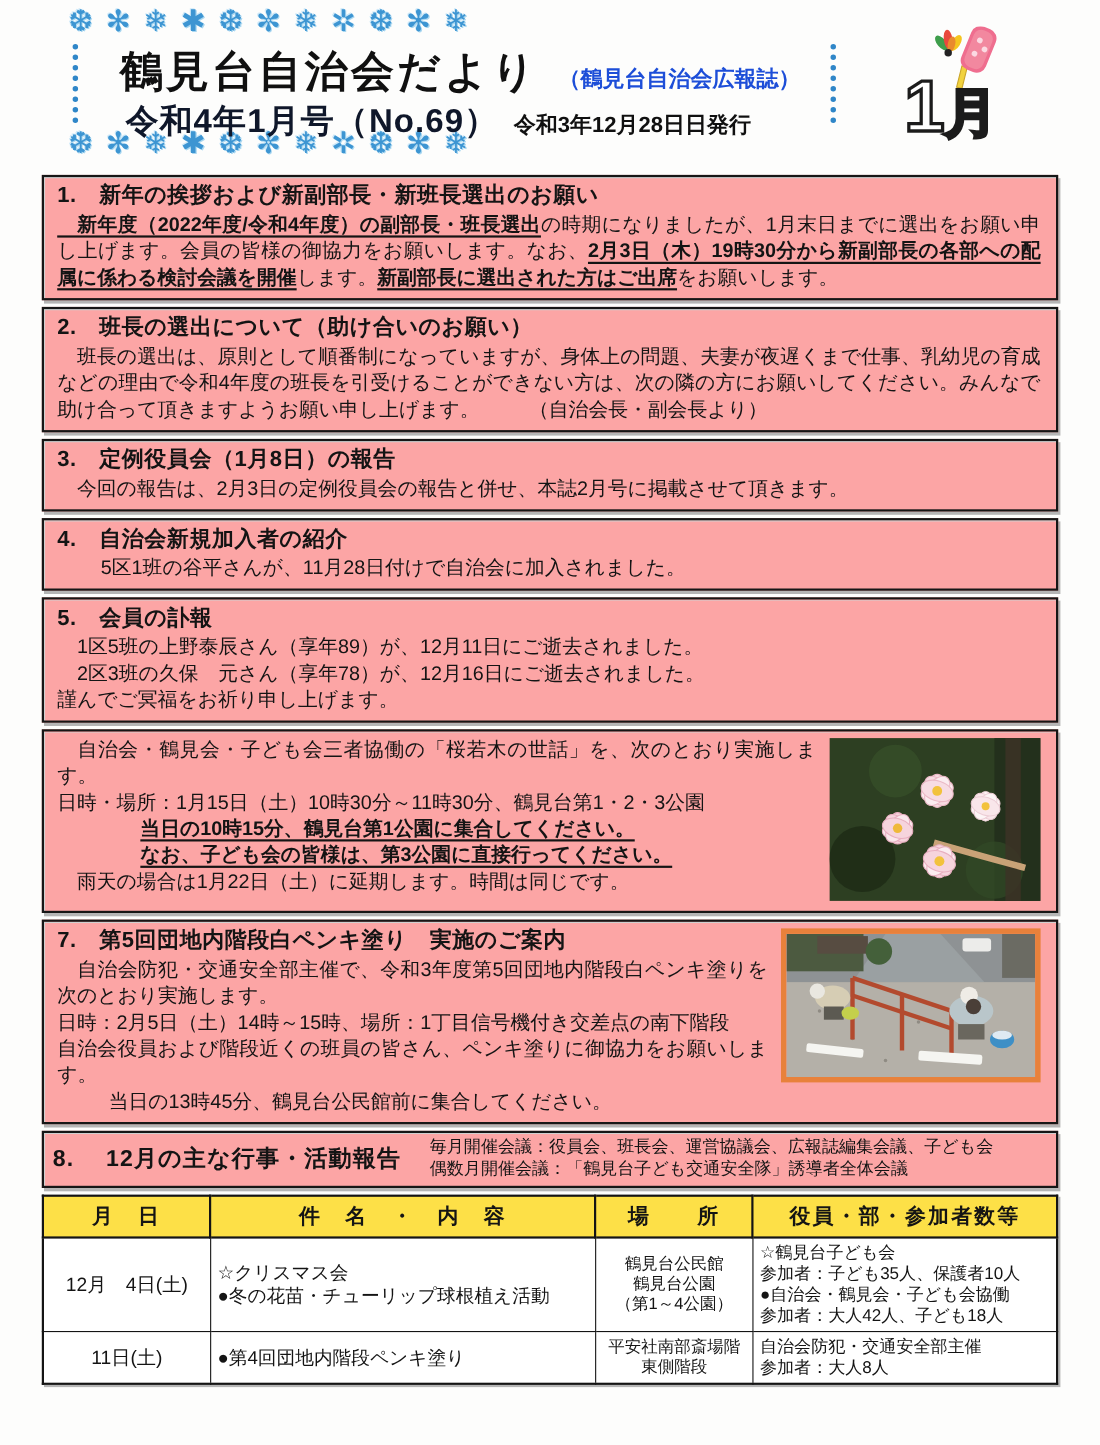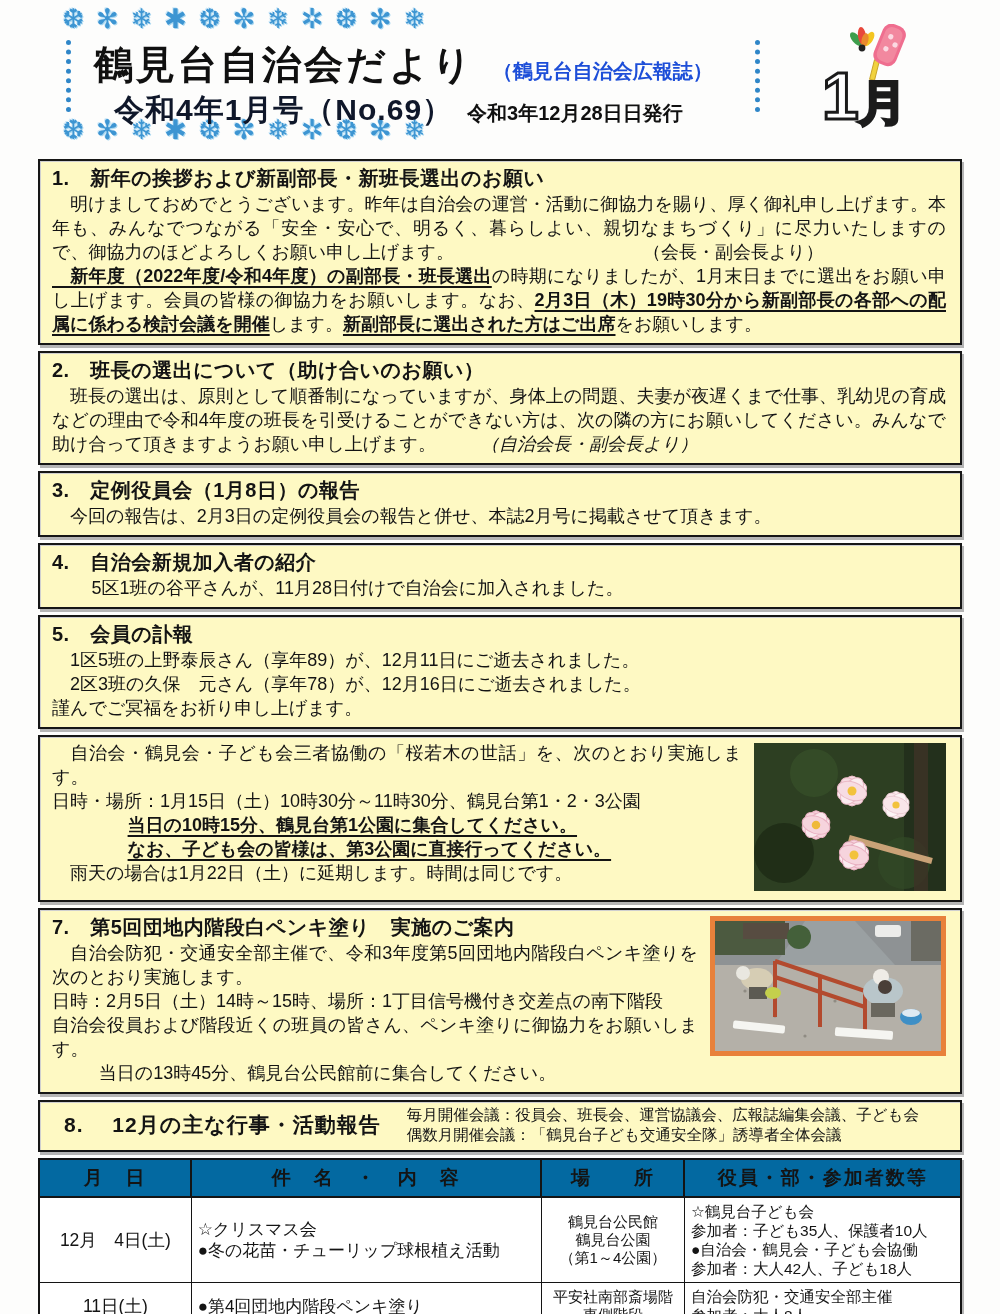--- a/index.html
+++ b/index.html
@@ -10,61 +10,61 @@
   #hdr{position:relative;margin:6px 0 0 62px;width:700px;height:138px;}
   .snowrow{position:absolute;left:0;width:100%;display:flex;justify-content:space-between;
            font-size:27px;color:#3d95d2;text-shadow:1px 1px 0 #a9d7f0, -1px -1px 0 #cfe9f8;
            letter-spacing:2px;line-height:1;user-select:none;}
   .snowrow.top{top:0;}
   .snowrow.bot{bottom:0;}
   .dotline{position:absolute;top:34px;height:72px;width:0;border-left:5px dotted #2f86c8;}
   .dotline.l{left:4px;}
   .dotline.r{right:2px;}
   .hdr-line1{position:absolute;top:32px;left:32px;white-space:nowrap;}
-  .hdr-title{font-size:39px;font-weight:800;letter-spacing:3px;color:#101010;}
+  .hdr-title{font-size:39px;font-weight:800;letter-spacing:3px;color:#101010;margin-left:15px;}
   .hdr-sub{font-size:20px;font-weight:bold;margin-left:18px;color:#1d4ed8;}
   .hdr-line2{position:absolute;top:84px;left:52px;white-space:nowrap;}
   .hdr-issue{font-size:30px;font-weight:800;letter-spacing:1px;color:#0f172a;}
   .hdr-date{font-size:20px;font-weight:bold;margin-left:14px;color:#101010;}
 
   
   #monthbadge{position:absolute;left:822px;top:30px;width:110px;height:105px;}
   #monthbadge .mtxt{position:absolute;left:0;bottom:0;white-space:nowrap;font-weight:800;color:#fff;
      -webkit-text-stroke:3px #1b1b1b;text-shadow:0 0 1px #1b1b1b;}
   #monthbadge .m1{font-size:66px;}
   #monthbadge .m2{font-size:48px;}
   #monthbadge svg{position:absolute;left:26px;top:-6px;}
 
   
   #main{margin:15px 38px 0 38px;}
   .sec{border:2px solid #161616;box-shadow:2px 3px 0 rgba(110,110,110,.5), inset 1px 1px 0 #cfcfcf;
-       padding:4px 14px 7px 12px;margin-bottom:6px;background:#fef9c3;overflow:hidden;}
+       padding:4px 14px 7px 12px;margin-bottom:6px;background:#fca5a5;overflow:hidden;}
   .sec-title{font-size:20px;font-weight:bold;line-height:27px;letter-spacing:.5px;}
   .sec p{font-size:18px;line-height:24px;margin:0;text-align:justify;}
   .ub{font-weight:bold;text-decoration:underline;text-decoration-thickness:1.5px;text-underline-offset:4px;}
   .attrib1{display:inline-block;margin-left:10.5em;}
-  .attrib2{display:inline-block;margin-left:2.5em;font-style:italic;}
+  .attrib2{display:inline-block;margin-left:2.5em;}
   .r{text-align:right;}
   .ind1{padding-left:1em;}
   .ind2{padding-left:2.2em;}
   .bline{font-weight:bold;text-decoration:underline;text-decoration-thickness:1.5px;text-underline-offset:4px;
          padding-left:4.2em;}
   .bonly{font-weight:normal;padding-left:2.6em;}
   .photo{float:right;margin:2px 0 2px 12px;}
   .photo-stairs{border:5px solid #e8813b;}
 
   
-  .sec8{display:flex;align-items:center;padding:3px 10px 5px 24px;}
+  .sec8{display:flex;align-items:center;padding:3px 10px 5px 8px;}
   .sec8 .t8{font-size:21px;font-weight:bold;white-space:nowrap;margin-right:26px;letter-spacing:1px;}
   .sec8 .notes{font-size:15.5px;line-height:20px;}
 
   
   table{width:100%;border-collapse:collapse;background:#fff;}
   table{border:2px solid #141414;box-shadow:2px 2px 0 rgba(110,110,110,.5);}
-  th{border:2px solid #141414;font-size:19px;font-weight:bold;padding:5px 2px;letter-spacing:2px;background:#0369a1;}
+  th{border:2px solid #141414;font-size:19px;font-weight:bold;padding:5px 2px;letter-spacing:2px;background:#fde047;}
   td{border:1.5px solid #141414;vertical-align:middle;padding:4px 6px;white-space:pre-line;}
   td.c-date{width:16.5%;text-align:center;font-size:17.5px;}
   td.c-item{width:38%;font-size:17px;line-height:21px;}
   td.c-place{width:15.5%;text-align:center;font-size:15px;line-height:18px;}
   td.c-note{width:30%;font-size:15.5px;line-height:19px;}
 </style>
 </head>
 <body>
 
 <div id="page">
@@ -103,21 +103,20 @@
         <circle cx="40" cy="26" r="2.6" fill="#fbd9e2"></circle>
       </g>
     </svg>
     <div class="mtxt"><span class="m1">1</span><span class="m2">月</span></div>
   </div>
 
   <div id="main">
 
     <div class="sec">
       <div class="sec-title">1.　新年の挨拶および新副部長・新班長選出のお願い</div>
-      <p><span>　明けましておめでとうございます。昨年は自治会の運営・活動に御協力を賜り、厚く御礼申し上げます。本年も、みんなでつながる「安全・安心で、明るく、暮らしよい、親切なまちづくり」に尽力いたしますので、御協力のほどよろしくお願い申し上げます。</span><span class="attrib1">（会長・副会長より）</span></p>
       <p><span class="ub">　新年度（2022年度/令和4年度）の副部長・班長選出</span><span>の時期になりましたが、1月末日までに選出をお願い申し上げます。会員の皆様の御協力をお願いします。なお、</span><span class="ub">2月3日（木）19時30分から新副部長の各部への配属に係わる検討会議を開催</span><span>します。</span><span class="ub">新副部長に選出された方はご出席</span><span>をお願いします。</span></p>
     </div>
 
     <div class="sec">
       <div class="sec-title">2.　班長の選出について（助け合いのお願い）</div>
       <p><span>　班長の選出は、原則として順番制になっていますが、身体上の問題、夫妻が夜遅くまで仕事、乳幼児の育成などの理由で令和4年度の班長を引受けることができない方は、次の隣の方にお願いしてください。みんなで助け合って頂きますようお願い申し上げます。</span><span class="attrib2">（自治会長・副会長より）</span></p>
     </div>
 
     <div class="sec">
       <div class="sec-title">3.　定例役員会（1月8日）の報告</div>

